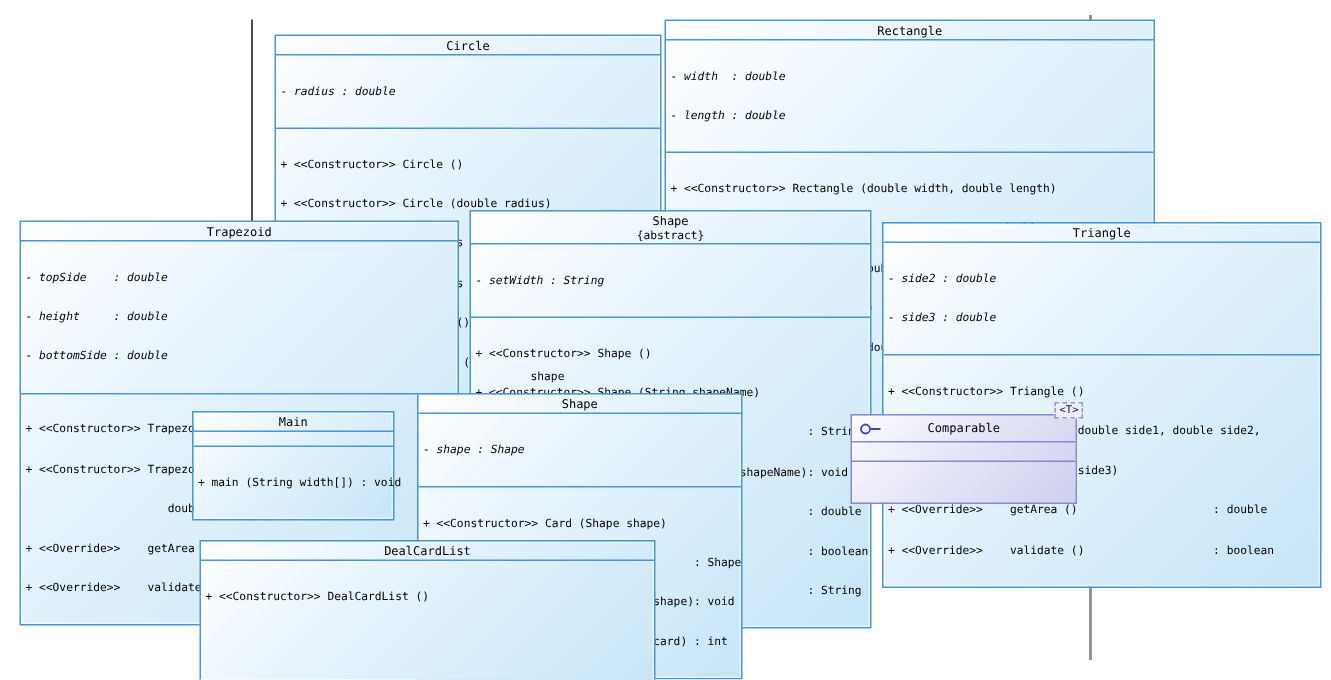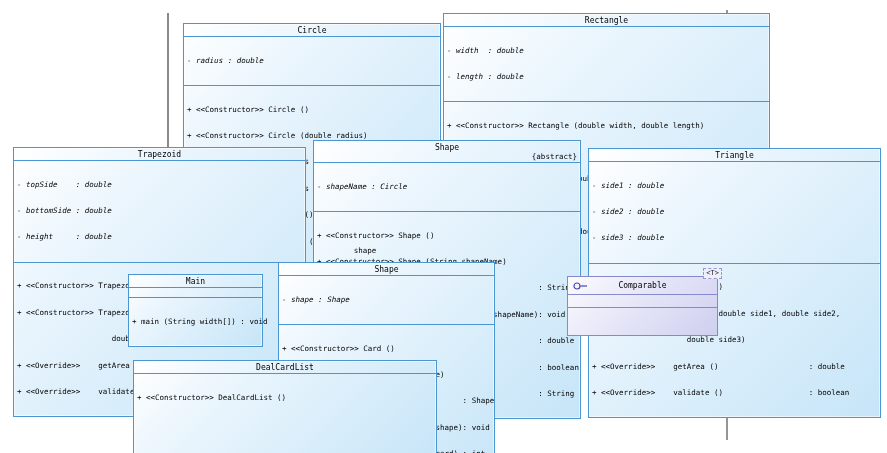--- a/index.html
+++ b/index.html
@@ -3,21 +3,21 @@
 <meta charset="utf-8">
 <style>
   html,body{margin:0;padding:0;}
   body{width:887px;height:453px;position:relative;background:#ffffff;
        font-family:"DejaVu Sans Mono","Liberation Mono",monospace;color:#000;overflow:hidden;}
   #wires{position:absolute;left:0;top:0;width:887px;height:453px;z-index:1;}
   .uml-box{position:absolute;z-index:2;border:1px solid #4a96d2;
            background:linear-gradient(135deg,#ffffff 0%,#eaf5fd 30%,#c6e5f8 100%);
            box-shadow:inset 0 0 0 1px rgba(255,255,255,.55);font-size:7.5px;}
   .uml-title{text-align:center;font-size:8px;padding:2px 3px 1px 3px;border-bottom:1px solid #4a96d2;line-height:9px;position:relative;}
-  .abstract-tag{text-align:right;font-size:7.5px;line-height:9px;}
+  .abstract-tag{font-size:7.5px;line-height:9px;}
   .rows{padding:2px 3px;white-space:pre;line-height:8.8px;}
   .uml-attrs{border-bottom:1px solid #4a96d2;font-style:italic;}
   .row{height:8.8px;}
   .empty-attrs{min-height:5px;}
   
   #box-circle{left:183px;top:23px;width:256px;}
   #box-rectangle{left:443px;top:13px;width:325px;}
   #box-trapezoid{left:13px;top:147px;width:291px;}
   #box-shape{left:313px;top:140px;width:266px;}
   #box-triangle{left:588px;top:148px;width:291px;}
@@ -121,55 +121,54 @@
     <div class="row">+                 setLength (double length)    : void</div>
     <div class="row">+ &lt;&lt;Override&gt;&gt;    getArea ()                   : double</div>
     <div class="row">+ &lt;&lt;Override&gt;&gt;    validate ()                  : boolean</div>
   </div>
 </div>
 
 <div class="uml-box" id="box-trapezoid">
   <div class="uml-title">Trapezoid</div>
   <div class="rows uml-attrs">
     <div class="row">- topSide    : double</div>
+    <div class="row">- height     : double</div>
     <div class="row">- bottomSide : double</div>
-    <div class="row">- height     : double</div>
   </div>
   <div class="rows">
     <div class="row">+ &lt;&lt;Constructor&gt;&gt; Trapezoid ()</div>
     <div class="row">+ &lt;&lt;Constructor&gt;&gt; Trapezoid (double topSide,</div>
     <div class="row">                     double bottomSide, double height)</div>
     <div class="row">+ &lt;&lt;Override&gt;&gt;    getArea ()               : double</div>
     <div class="row">+ &lt;&lt;Override&gt;&gt;    validate ()              : boolean</div>
   </div>
 </div>
 
 <div class="uml-box" id="box-shape">
   <div class="uml-title">
     <div>Shape</div>
     <div class="abstract-tag">{abstract}</div>
   </div>
   <div class="rows uml-attrs">
-    <div class="row">- shapeName : Circle</div>
+    <div class="row">- setWidth : String</div>
   </div>
   <div class="rows">
     <div class="row">+ &lt;&lt;Constructor&gt;&gt; Shape ()</div>
     <div class="row">+ &lt;&lt;Constructor&gt;&gt; Shape (String shapeName)</div>
     <div class="row">+                 getShapeName ()                : String</div>
     <div class="row">+                 setShapeName (String shapeName): void</div>
     <div class="row">+                 getArea ()                     : double</div>
     <div class="row">+                 validate ()                    : boolean</div>
     <div class="row">+                 toString ()                    : String</div>
   </div>
 </div>
 
 <div class="uml-box" id="box-triangle">
   <div class="uml-title">Triangle</div>
   <div class="rows uml-attrs">
-    <div class="row">- side1 : double</div>
     <div class="row">- side2 : double</div>
     <div class="row">- side3 : double</div>
   </div>
   <div class="rows">
     <div class="row">+ &lt;&lt;Constructor&gt;&gt; Triangle ()</div>
     <div class="row">+ &lt;&lt;Constructor&gt;&gt; Triangle (double side1, double side2,</div>
     <div class="row">                     double side3)</div>
     <div class="row">+ &lt;&lt;Override&gt;&gt;    getArea ()                    : double</div>
     <div class="row">+ &lt;&lt;Override&gt;&gt;    validate ()                   : boolean</div>
   </div>
@@ -182,21 +181,20 @@
     <div class="row">+ main (String width[]) : void</div>
   </div>
 </div>
 
 <div class="uml-box" id="box-card">
   <div class="uml-title">Shape</div>
   <div class="rows uml-attrs">
     <div class="row">- shape : Shape</div>
   </div>
   <div class="rows">
-    <div class="row">+ &lt;&lt;Constructor&gt;&gt; Card ()</div>
     <div class="row">+ &lt;&lt;Constructor&gt;&gt; Card (Shape shape)</div>
     <div class="row">+                 getShape ()           : Shape</div>
     <div class="row">+                 setShape (Shape shape): void</div>
     <div class="row">+                 compareTo (Card card) : int</div>
   </div>
 </div>
 
 <div class="uml-box" id="box-dealcardlist">
   <div class="uml-title">DealCardList</div>
   <div class="rows">

